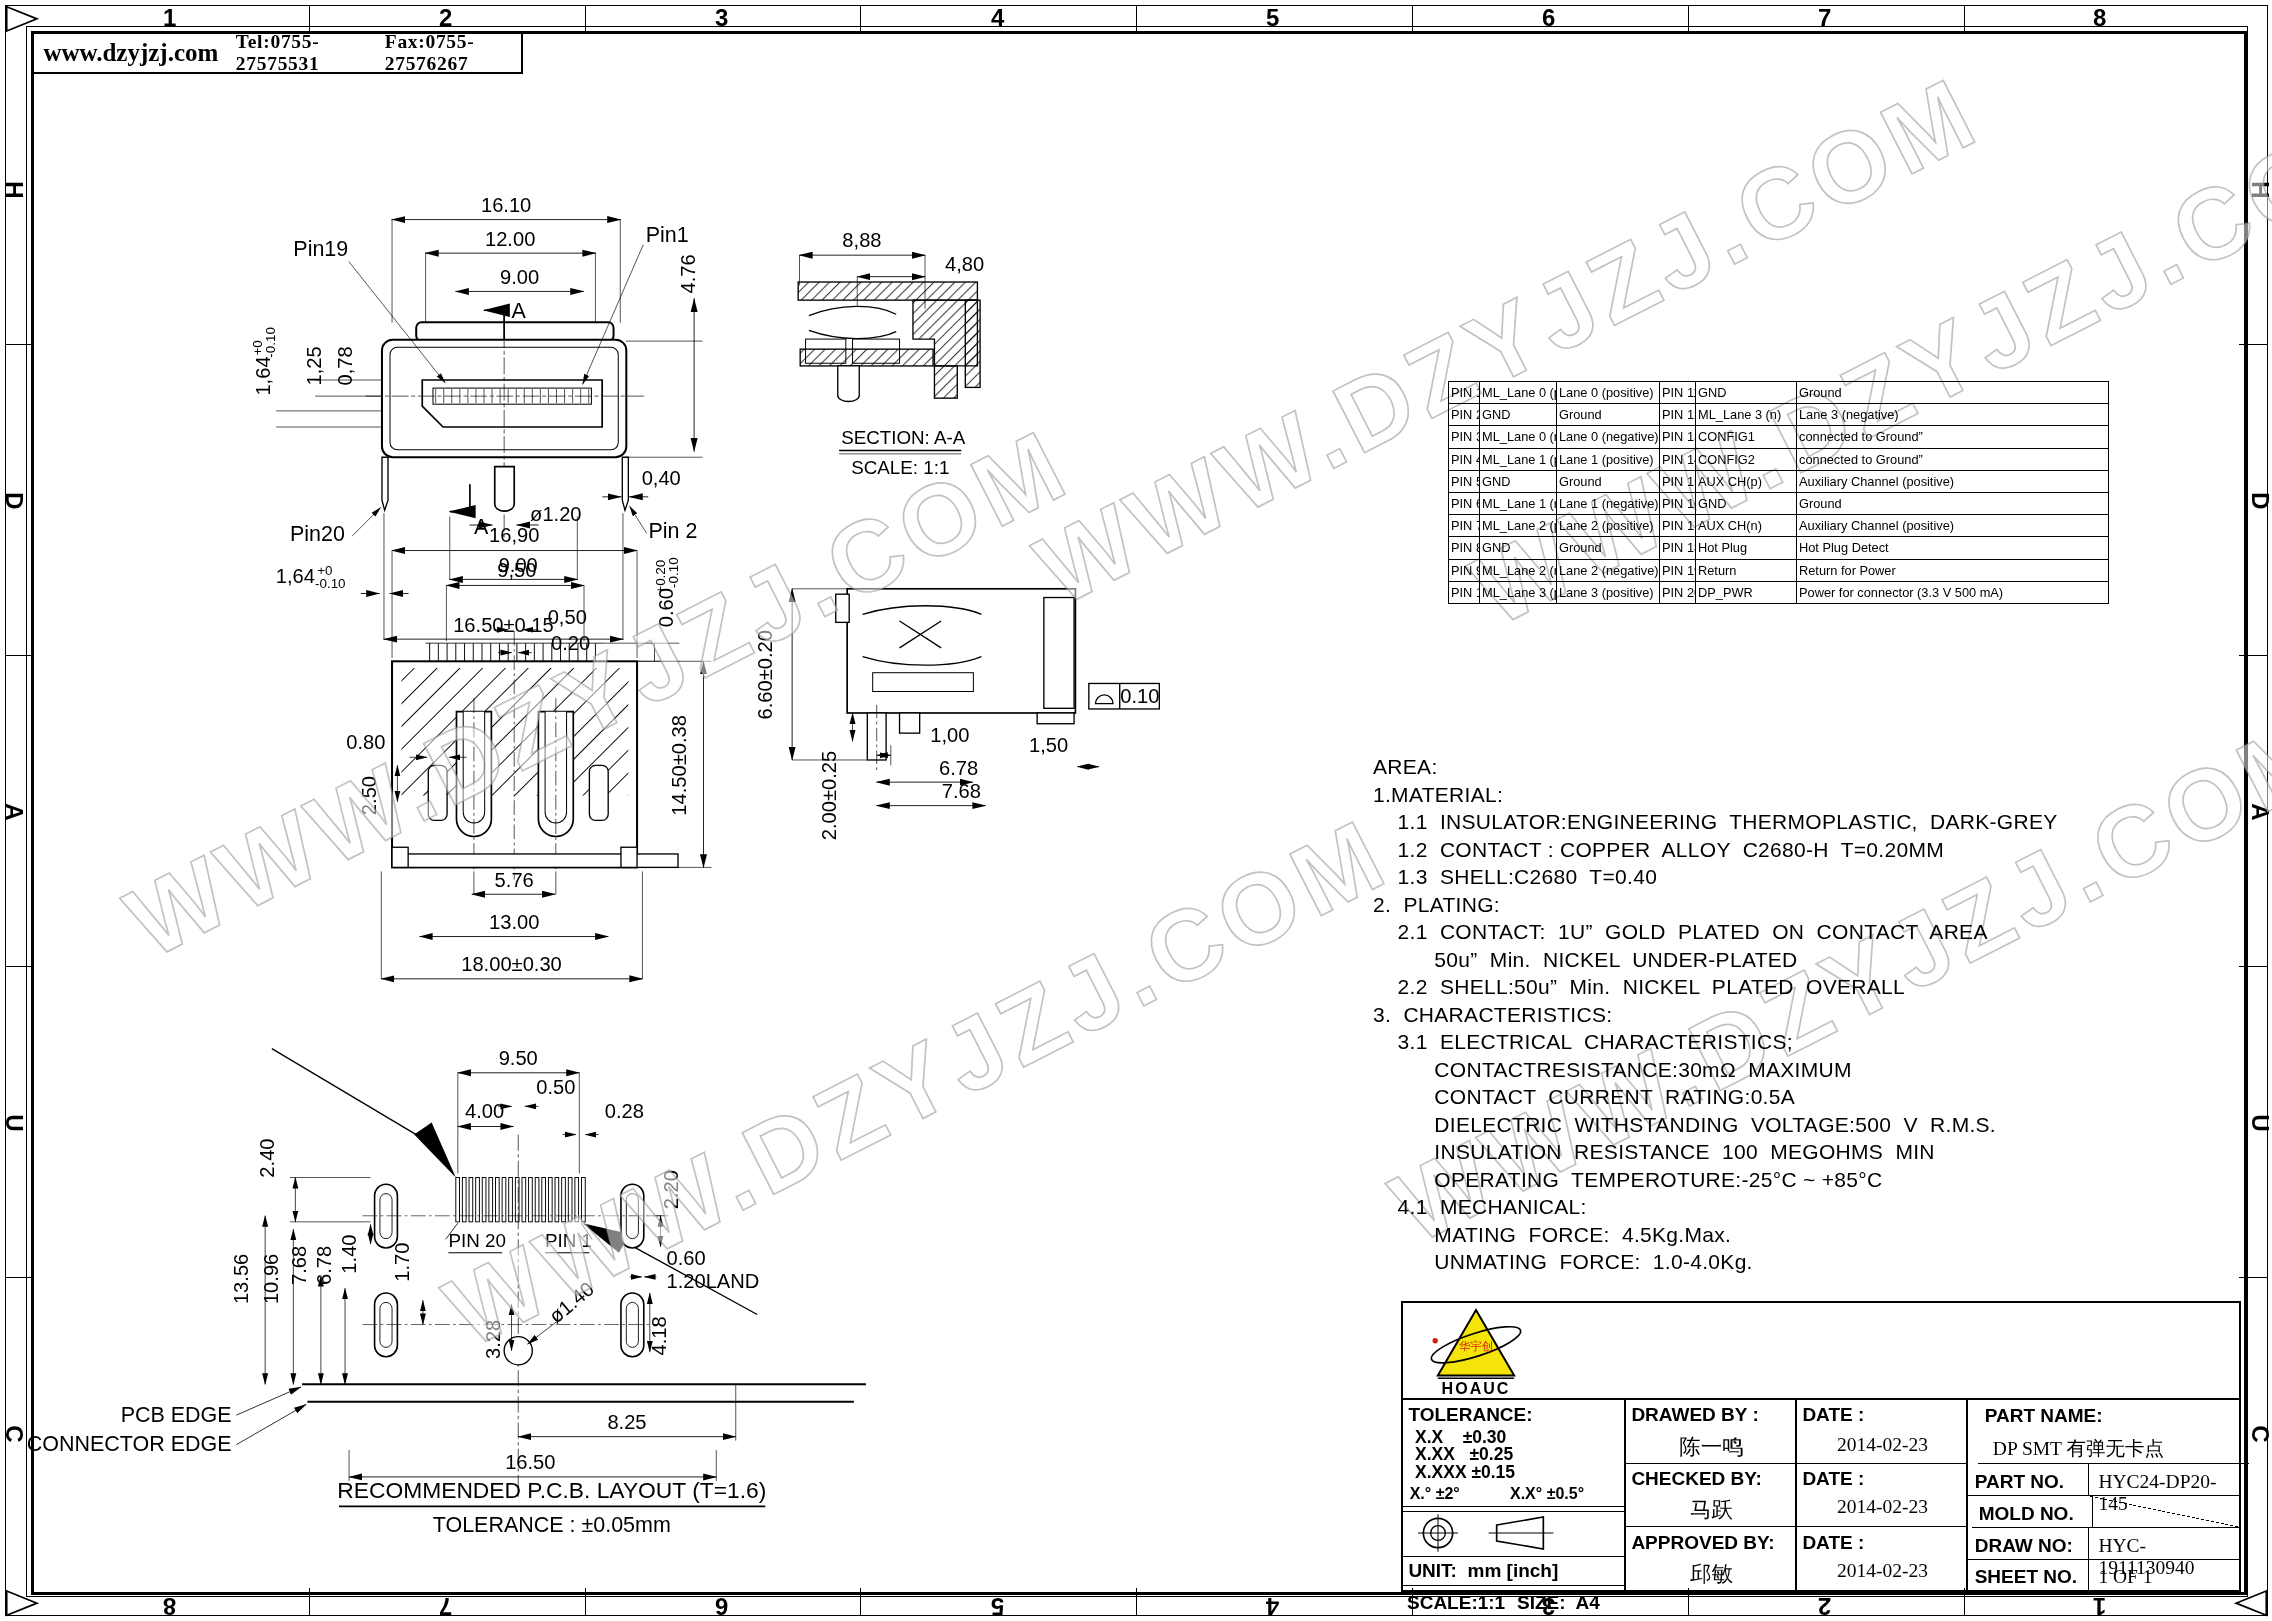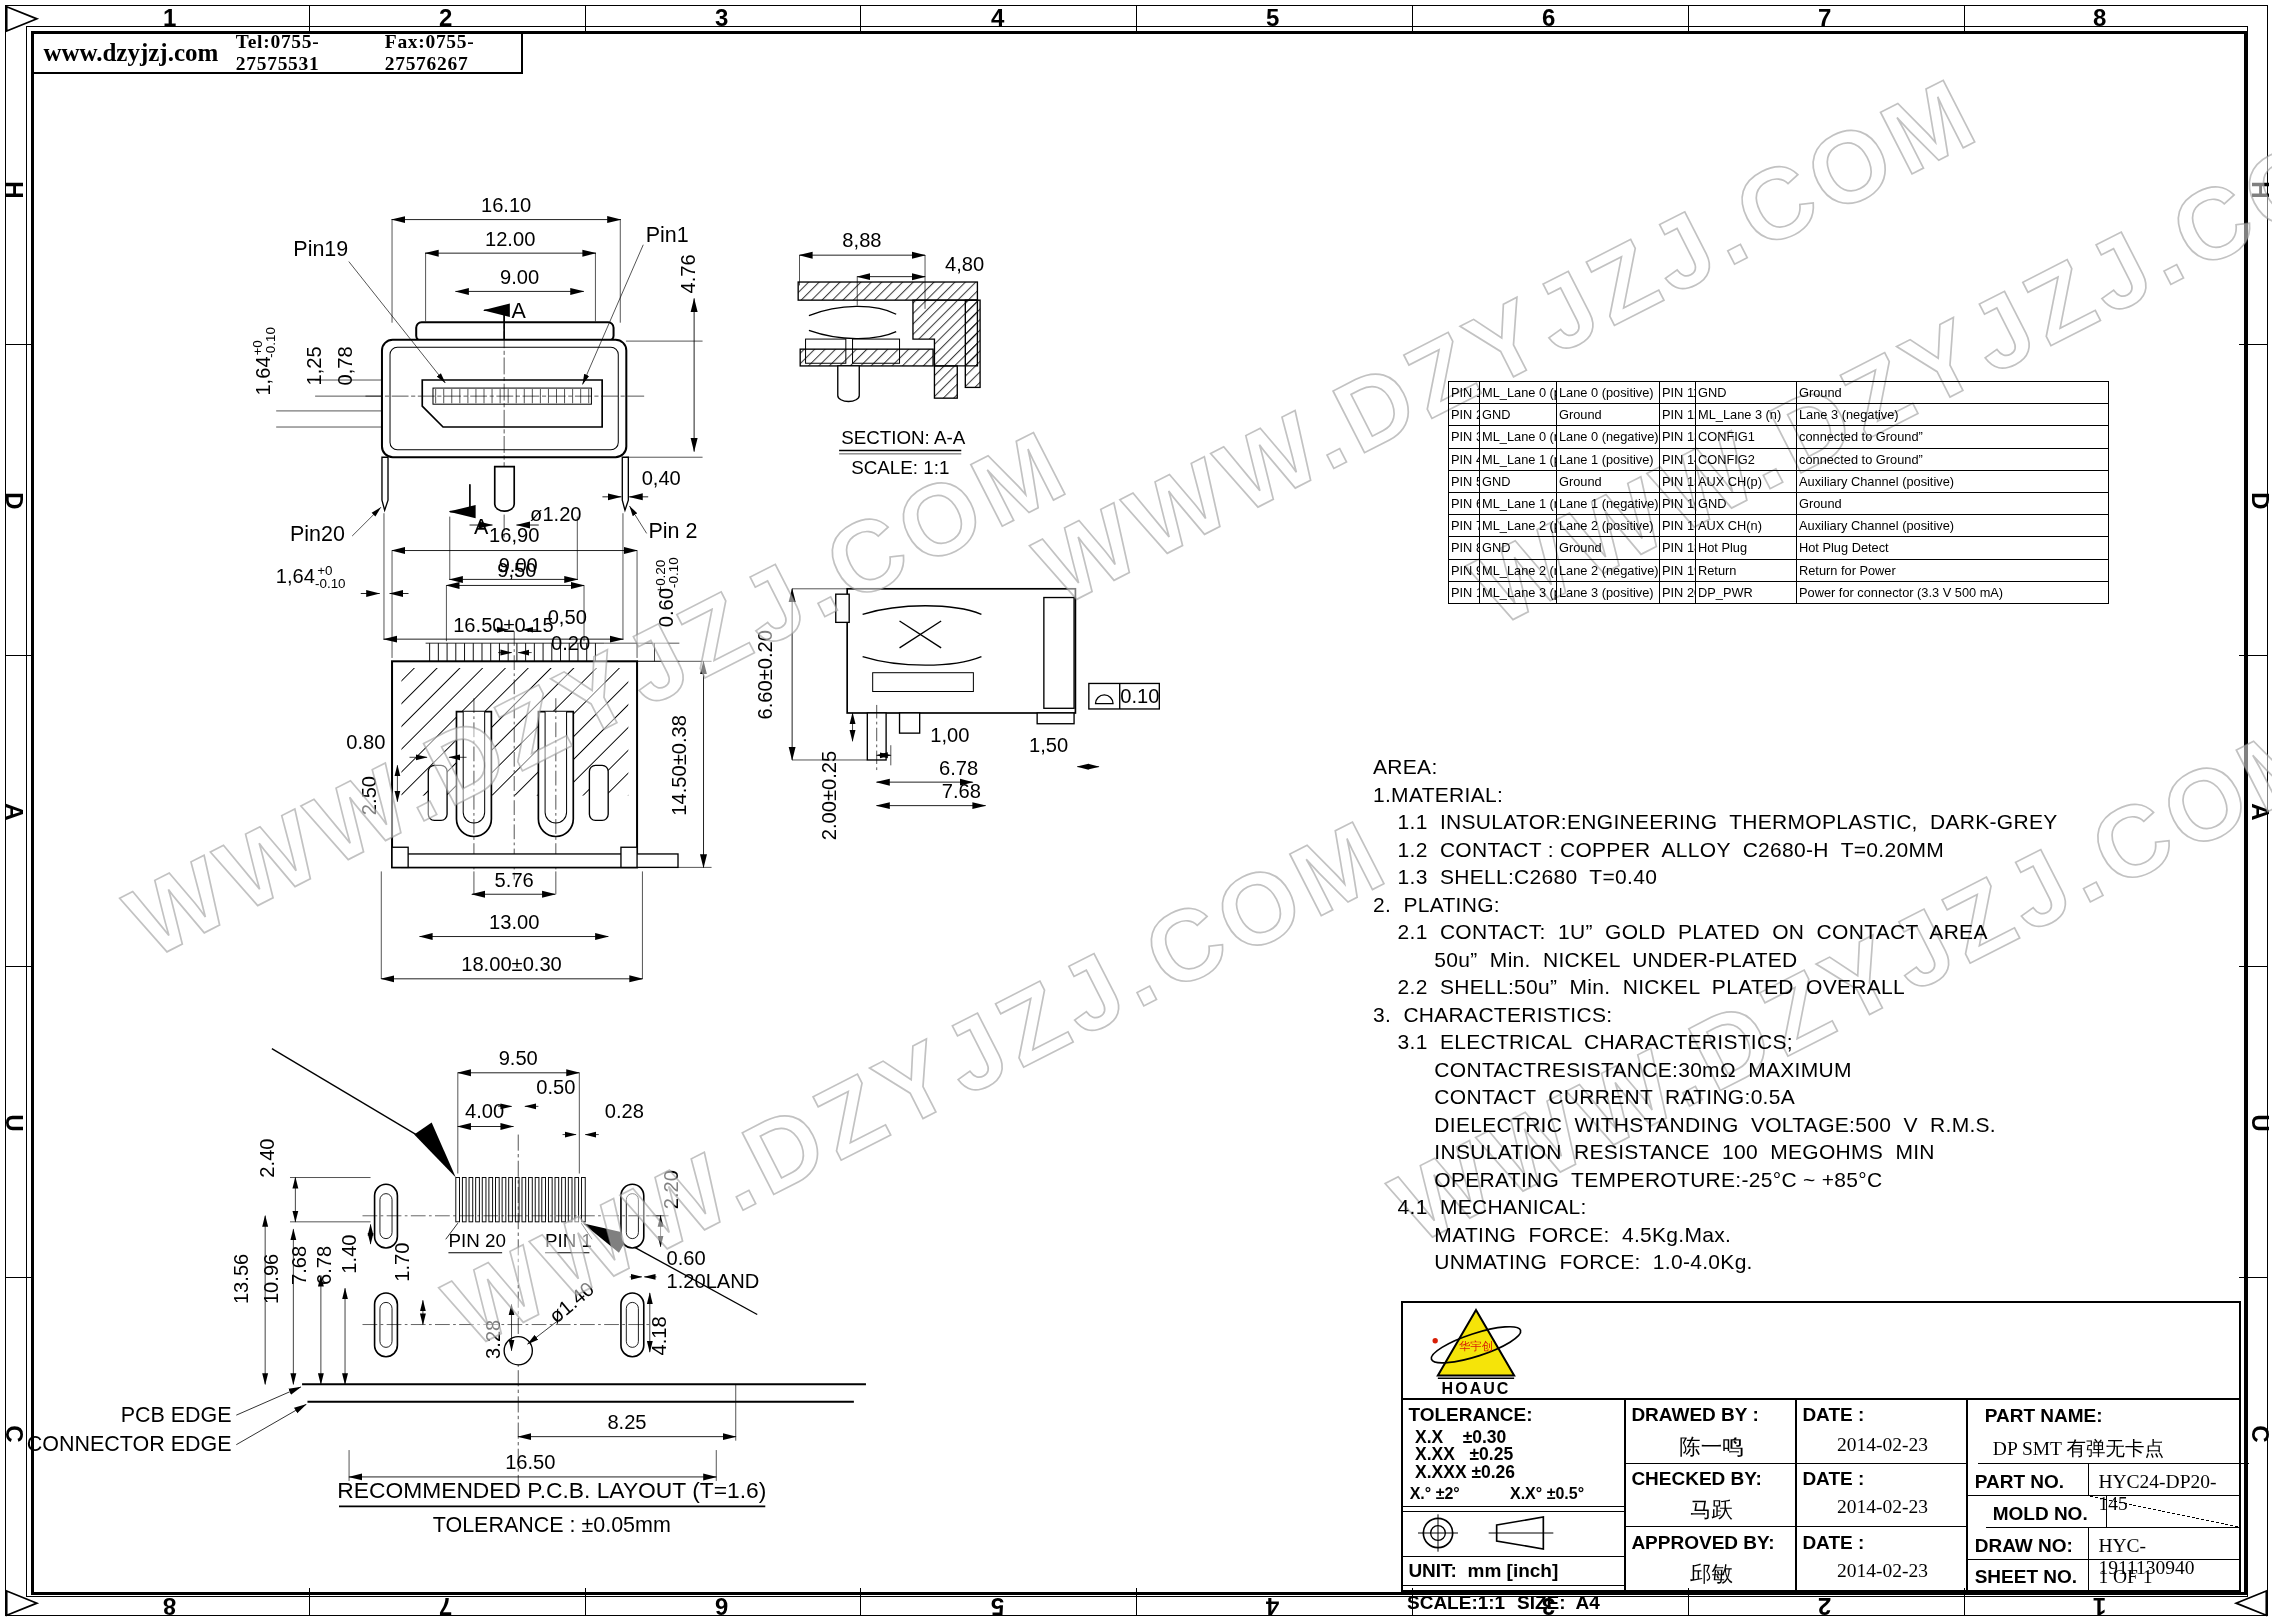--- a/index.html
+++ b/index.html
@@ -649,21 +649,21 @@
         <text x="95" y="66" text-anchor="middle" style="font-size:17px;fill:#d81e06;">华宇创</text>
         <line x1="38" y1="108" x2="152" y2="108" stroke="#000" stroke-width="2.5"></line>
         <text x="95" y="132" text-anchor="middle" style="font-size:24px;font-weight:bold;letter-spacing:3px;">HOAUC</text>
       </svg>
     </div>
 
     <div class="cell" style="left:0;top:97px;width:223px;height:190px;border-right:2px solid #000;">
       <div class="lbl" style="position:absolute;left:5.4px;top:4px;">TOLERANCE:</div>
       <div class="lbl" style="position:absolute;left:12px;top:27px;font-size:17.5px;white-space:pre;">X.X    ±0.30</div>
       <div class="lbl" style="position:absolute;left:12px;top:44px;font-size:17.5px;white-space:pre;">X.XX   ±0.25</div>
-      <div class="lbl" style="position:absolute;left:12px;top:62px;font-size:17.5px;white-space:pre;">X.XXX ±0.26</div>
+      <div class="lbl" style="position:absolute;left:12px;top:62px;font-size:17.5px;white-space:pre;">X.XXX ±0.15</div>
       <div class="lbl" style="position:absolute;left:6.7px;top:85px;font-size:16px;">X.°  ±2°</div>
       <div class="lbl" style="position:absolute;left:107px;top:85px;font-size:16px;">X.X°  ±0.5°</div>
       <div style="position:absolute;left:0;top:106px;width:100%;height:4px;border-top:1.3px solid #000;border-bottom:1.3px solid #000;"></div>
       <div style="position:absolute;left:13.4px;top:113px;">
         <svg width="188" height="40" viewBox="0 0 280 60">
           <circle cx="32" cy="30" r="22" fill="none" stroke="#000" stroke-width="2.5"></circle>
           <circle cx="32" cy="30" r="11" fill="none" stroke="#000" stroke-width="2"></circle>
           <line x1="2" y1="30" x2="62" y2="30" stroke="#000" stroke-width="1.5"></line>
           <line x1="32" y1="2" x2="32" y2="58" stroke="#000" stroke-width="1.5"></line>
           <polygon points="120,18 190,6 190,54 120,42" fill="none" stroke="#000" stroke-width="2.5"></polygon>
@@ -712,21 +712,21 @@
       <div class="cell" style="left:10px;top:0;width:271px;height:64px;border-bottom:1.3px solid #000;">
         <div class="lbl" style="position:absolute;left:6.7px;top:5.4px;">PART NAME:</div>
         <div class="val" style="position:absolute;left:14.8px;top:35px;">DP SMT 有弹无卡点</div>
       </div>
       <div class="cell" style="left:0;top:64px;width:121px;height:32px;border-bottom:1.3px solid #000;border-right:1.3px solid #000;">
         <div class="lbl" style="position:absolute;left:6.7px;top:6.7px;">PART NO.</div>
       </div>
       <div class="cell" style="left:121px;top:64px;width:150px;height:32px;border-bottom:1.3px solid #000;">
         <div class="val" style="position:absolute;left:9.4px;top:6.7px;">HYC24-DP20-145</div>
       </div>
-      <div class="cell" style="left:18px;top:96px;width:121px;height:32px;border-bottom:1.3px solid #000;border-right:1.3px solid #000;">
+      <div class="cell" style="left:4px;top:96px;width:121px;height:32px;border-bottom:1.3px solid #000;border-right:1.3px solid #000;">
         <div class="lbl" style="position:absolute;left:6.7px;top:6.7px;">MOLD NO.</div>
       </div>
       <div class="cell diag" style="left:121px;top:96px;width:150px;height:32px;border-bottom:1.3px solid #000;"></div>
       <div class="cell" style="left:0;top:128px;width:121px;height:32px;border-bottom:1.3px solid #000;border-right:1.3px solid #000;">
         <div class="lbl" style="position:absolute;left:6.7px;top:6.7px;">DRAW NO:</div>
       </div>
       <div class="cell" style="left:121px;top:128px;width:150px;height:32px;border-bottom:1.3px solid #000;">
         <div class="val" style="position:absolute;left:9.4px;top:6.7px;">HYC-1911130940</div>
       </div>
       <div class="cell" style="left:0;top:159px;width:121px;height:31px;border-right:1.3px solid #000;">

